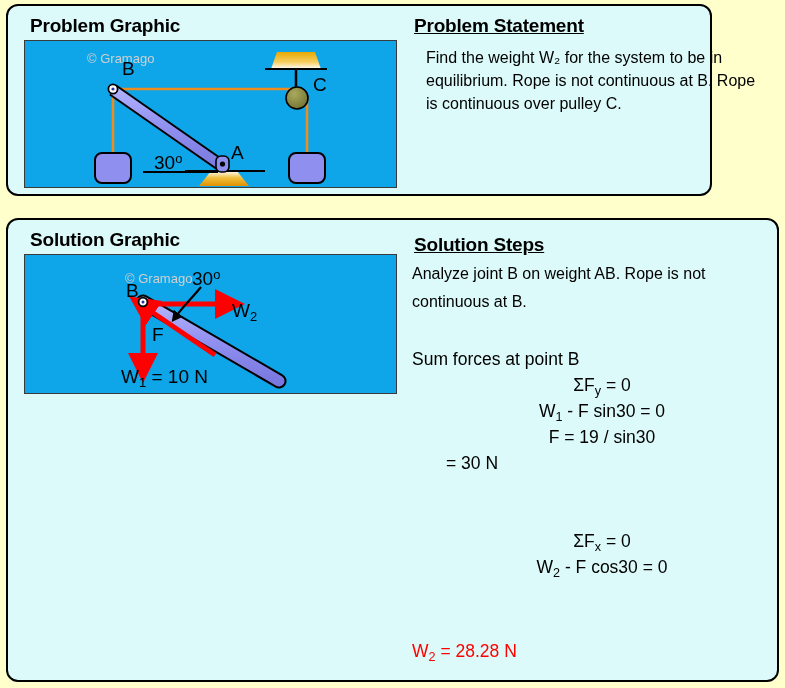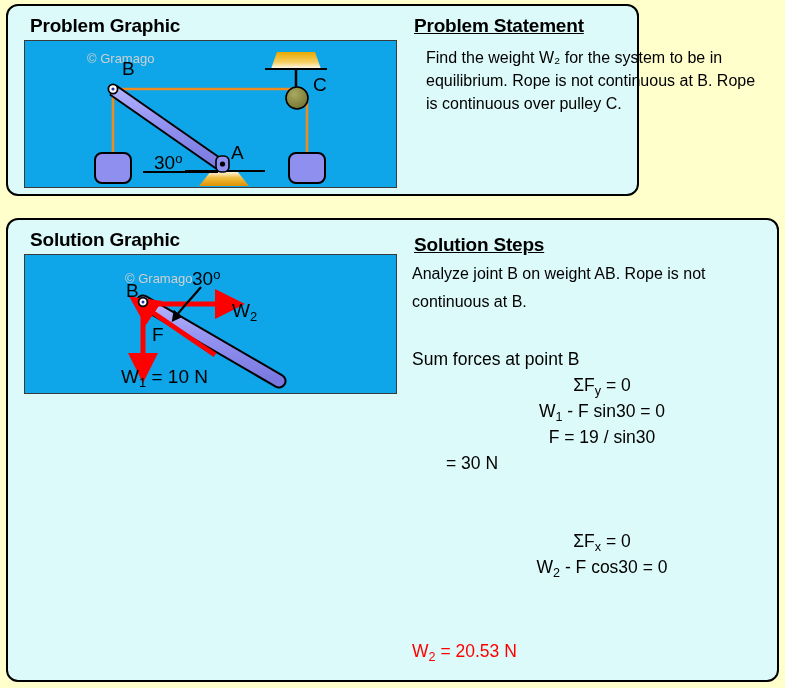--- a/index.html
+++ b/index.html
@@ -23,21 +23,21 @@
   .panel {
     position: absolute;
     background: #ddfafa;
     border: 2px solid #000000;
     border-radius: 12px;
     box-sizing: border-box;
   }
   #panel-problem {
     left: 6px;
     top: 4px;
-    width: 633px;
+    width: 706px;
     height: 192px;
   }
   #panel-solution {
     left: 6px;
     top: 218px;
     width: 773px;
     height: 464px;
     padding-left: 33px;
   }
 
@@ -266,16 +266,16 @@
       <div class="eq spacer"></div>
 
       <div class="eq indent1"><span>ΣF</span><sub>x</sub><span> = 0</span></div>
 
       <div class="eq indent1"><span>W</span><sub>2</sub><span> - F cos30 = 0</span></div>
 
 
       <div class="eq spacer"></div>
       <div class="eq spacer"></div>
 
-      <div class="eq answer"><span>W</span><sub>2</sub><span> = 20.53 N</span></div>
+      <div class="eq answer"><span>W</span><sub>2</sub><span> = 28.28 N</span></div>
     </div>
   </div>
 </div>
 
 </body></html>

